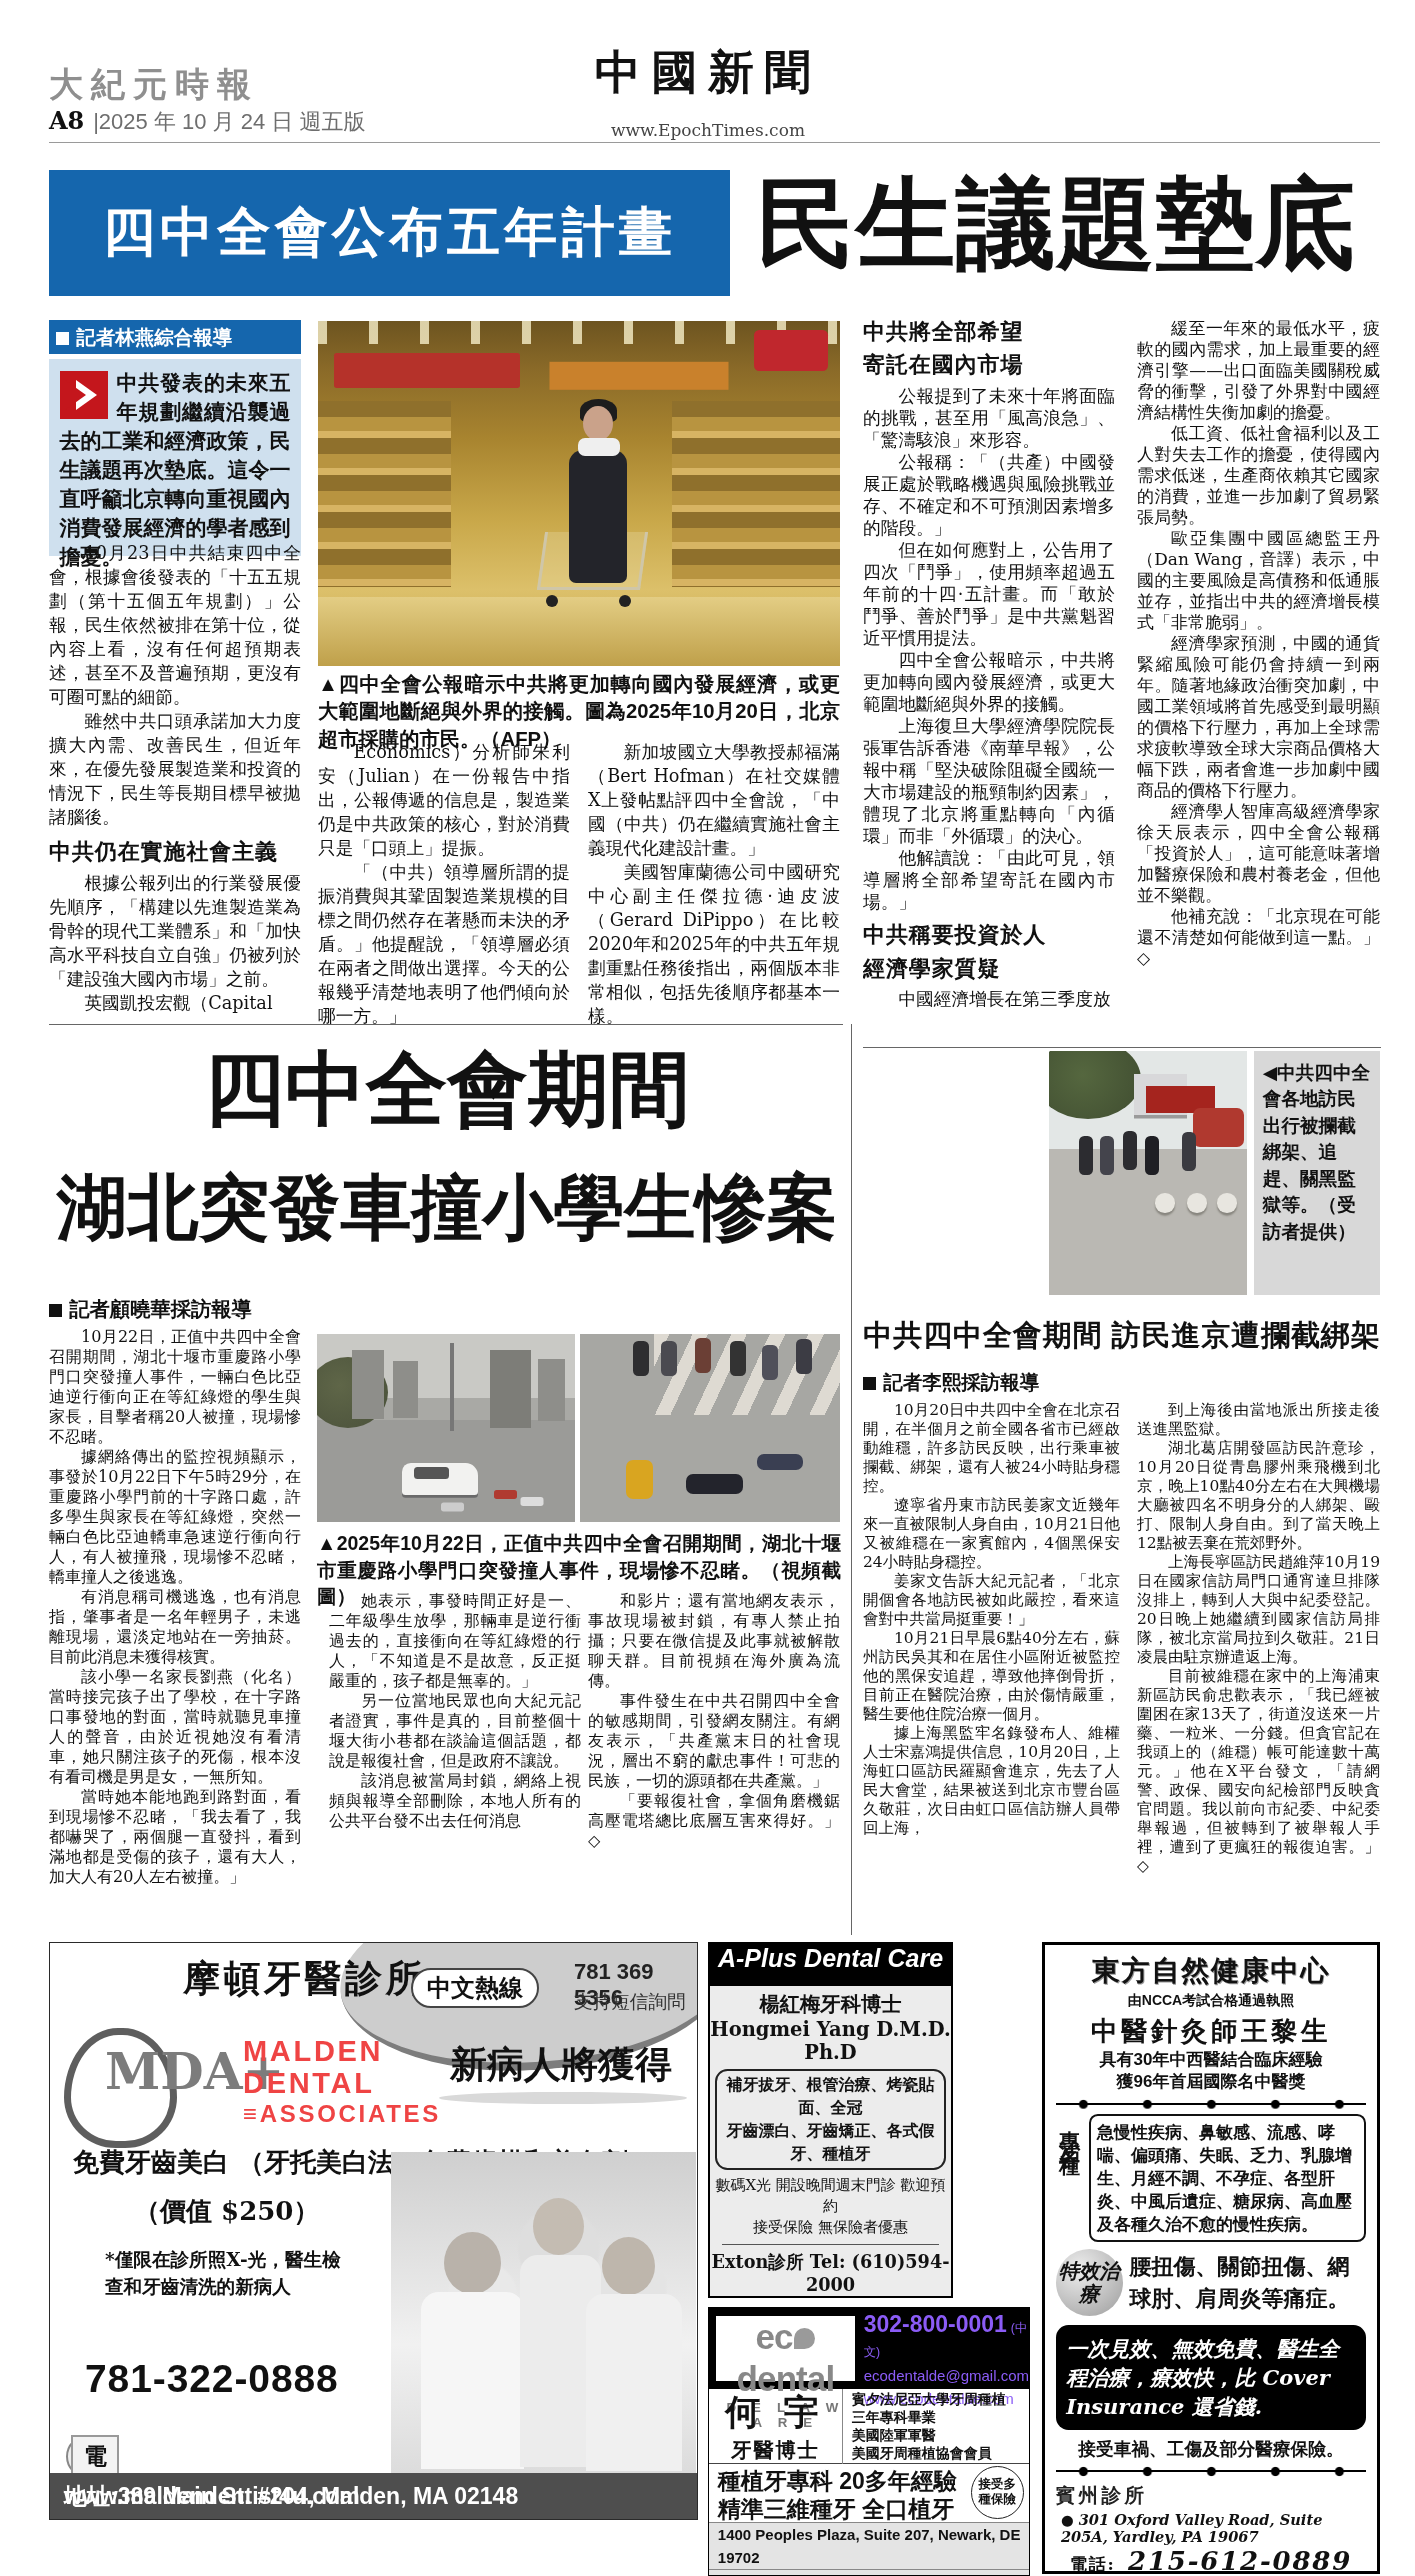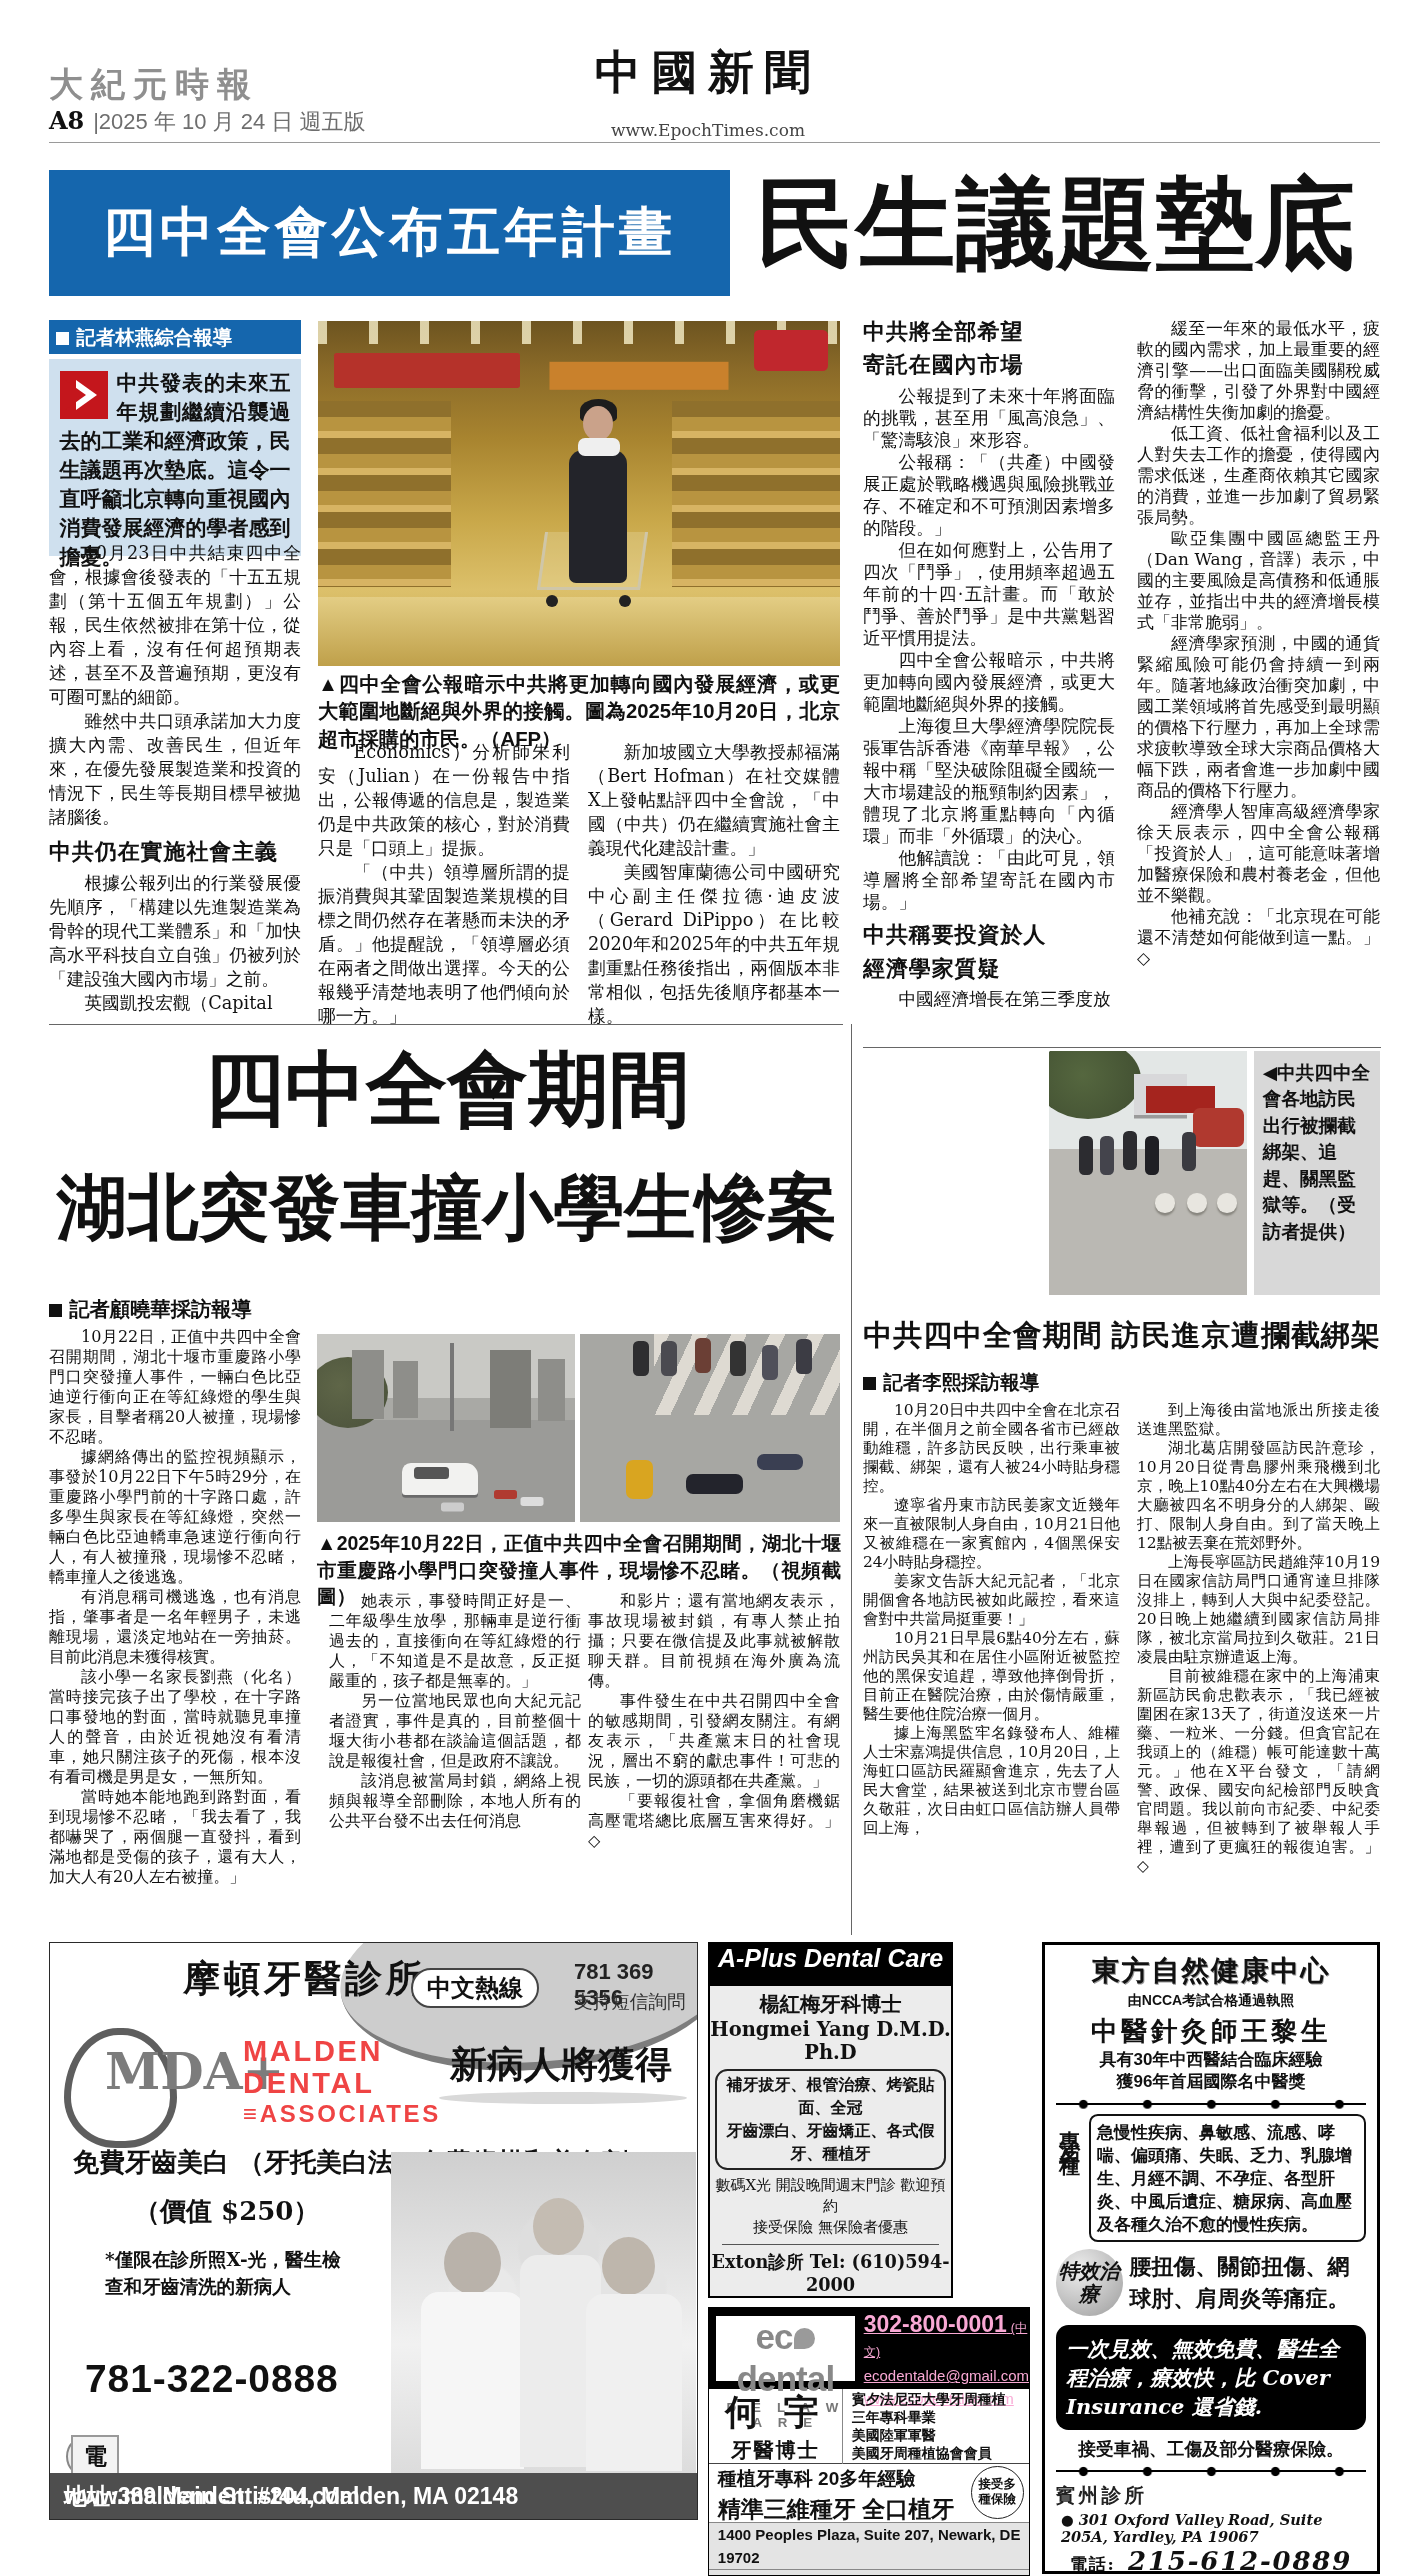--- a/index.html
+++ b/index.html
@@ -197,31 +197,31 @@
   .ap-div{border-top:1.8px solid #555;margin:5.3px 12.4px;}
   .ap-c1{text-align:center;font:bold 17.7px "DejaVu Serif",serif;margin-top:3.5px;}
   .ap-c2{text-align:center;font:bold 15.5px "DejaVu Serif",serif;margin-bottom:3.5px;}
 
   #ad-eco{left:708px;top:2307px;width:320px;height:267px;border:1.8px solid #000;}
   .eco-top{display:flex;background:#000;height:81px;}
   .eco-logo{background:#fff;width:173px;height:65px;margin:8px 0 0 7px;text-align:center;}
   .eco-word{font:900 35px "Liberation Sans",sans-serif;color:#888;letter-spacing:-0.9px;line-height:42px;}
   .eco-leaf{display:inline-block;width:21px;height:21px;border-radius:50% 50% 50% 0;background:#9a9a9a;margin:0 0.9px;}
   .eco-del{font-size:13.3px;letter-spacing:6.2px;color:#777;font-weight:bold;}
-  .eco-info{color:#f9a8d4;padding:5.3px 0 0 8.8px;line-height:23px;text-decoration:underline;}
+  .eco-info{color:#8b5cf6;padding:5.3px 0 0 8.8px;line-height:23px;}
   .eco-phone{font-weight:900;font-size:23px;}
   .eco-pnote{font-size:12.4px;}
   .eco-mail,.eco-site{font-size:15px;}
   .eco-mid{display:flex;align-items:center;height:74px;border-bottom:1.8px solid #444;}
   .eco-name{width:133px;text-align:center;border-right:1.8px solid #888;}
   .eco-n1{font-weight:900;font-size:35px;letter-spacing:7px;}
   .eco-n2{font-weight:900;font-size:20.3px;letter-spacing:1.8px;}
   .eco-creds{padding-left:8.8px;font-weight:bold;font-size:14px;line-height:18px;}
   .eco-impl{position:relative;height:58px;}
-  .eco-l1{position:absolute;left:8.8px;top:1.8px;font-weight:900;font-size:19px;}
+  .eco-l1{position:absolute;left:8.8px;top:1.8px;font-weight:900;font-size:23px;}
   .eco-l2{position:absolute;left:8.8px;top:30px;font-weight:900;font-size:23px;}
   .eco-badge{position:absolute;right:5.3px;top:1.8px;width:53px;height:53px;border:1.8px solid #222;border-radius:50%;
      display:flex;align-items:center;text-align:center;font-weight:bold;font-size:12.4px;line-height:15px;padding:0 2.7px;box-sizing:border-box;}
   .eco-a1{background:#e4e4e4;border-top:1.8px solid #888;font-weight:bold;font-size:15px;line-height:23px;padding-left:8.8px;}
   .eco-a2{background:#e4e4e4;border-top:1.8px solid #888;font-weight:bold;font-size:15px;line-height:17.7px;padding:1.8px 0 1.8px 8.8px;}
 
   #ad-east{left:1042px;top:1942px;width:338px;height:632px;border:3.5px solid #000;box-sizing:border-box;padding:7px 10.6px;}
   .e-title{text-align:center;font-weight:900;font-size:28px;letter-spacing:1.8px;
      text-shadow:0.9px 0.9px 0 #999;}
   .e-sub{text-align:center;font-weight:bold;font-size:14px;margin-top:1.8px;}

